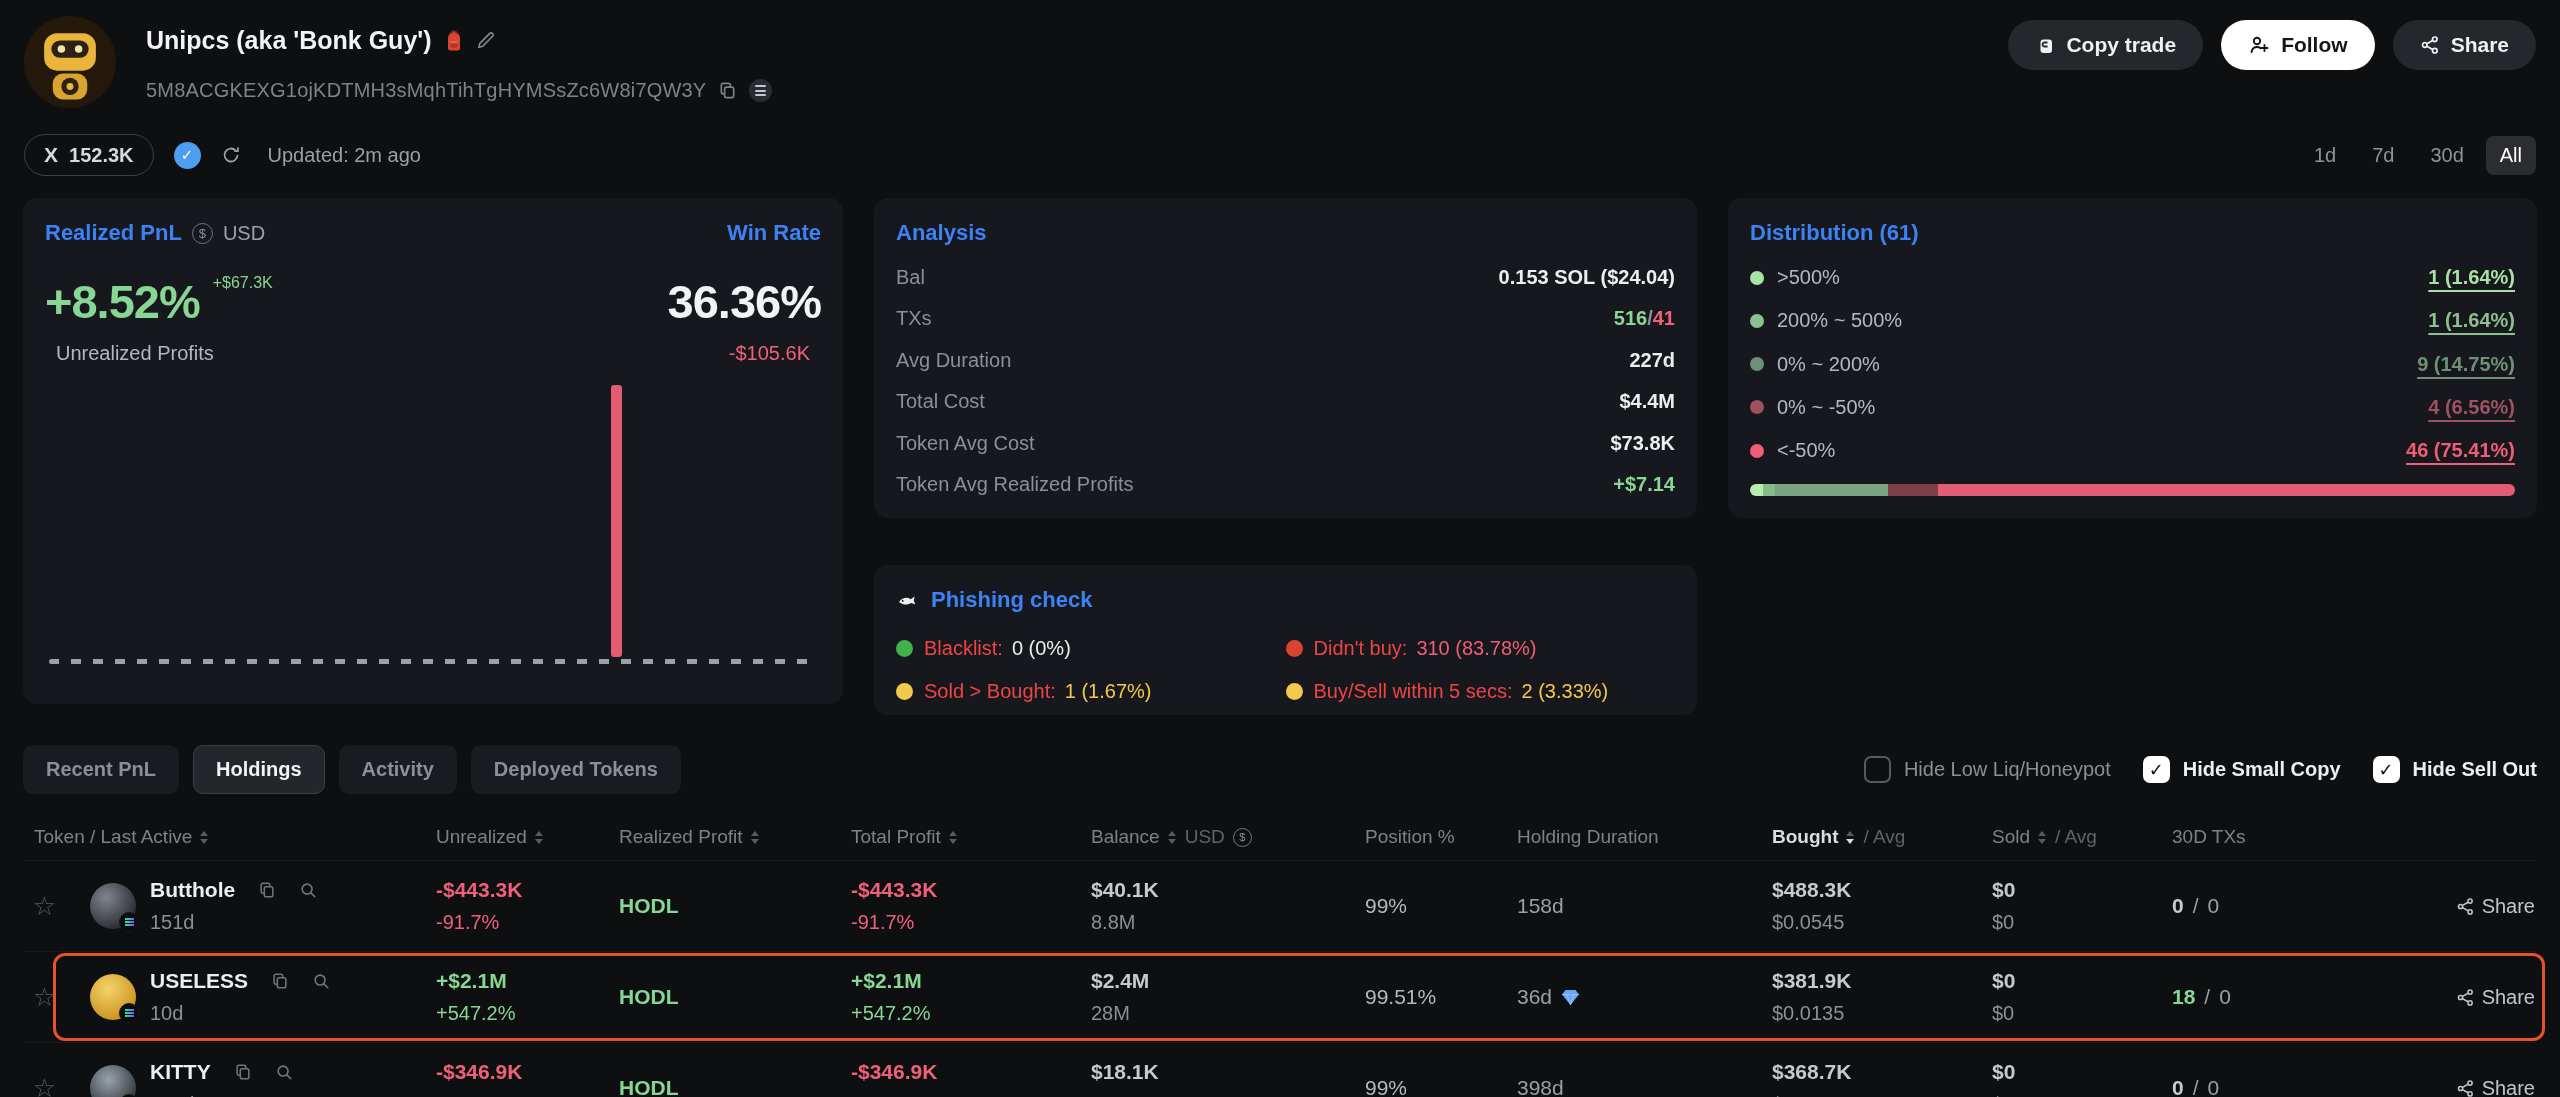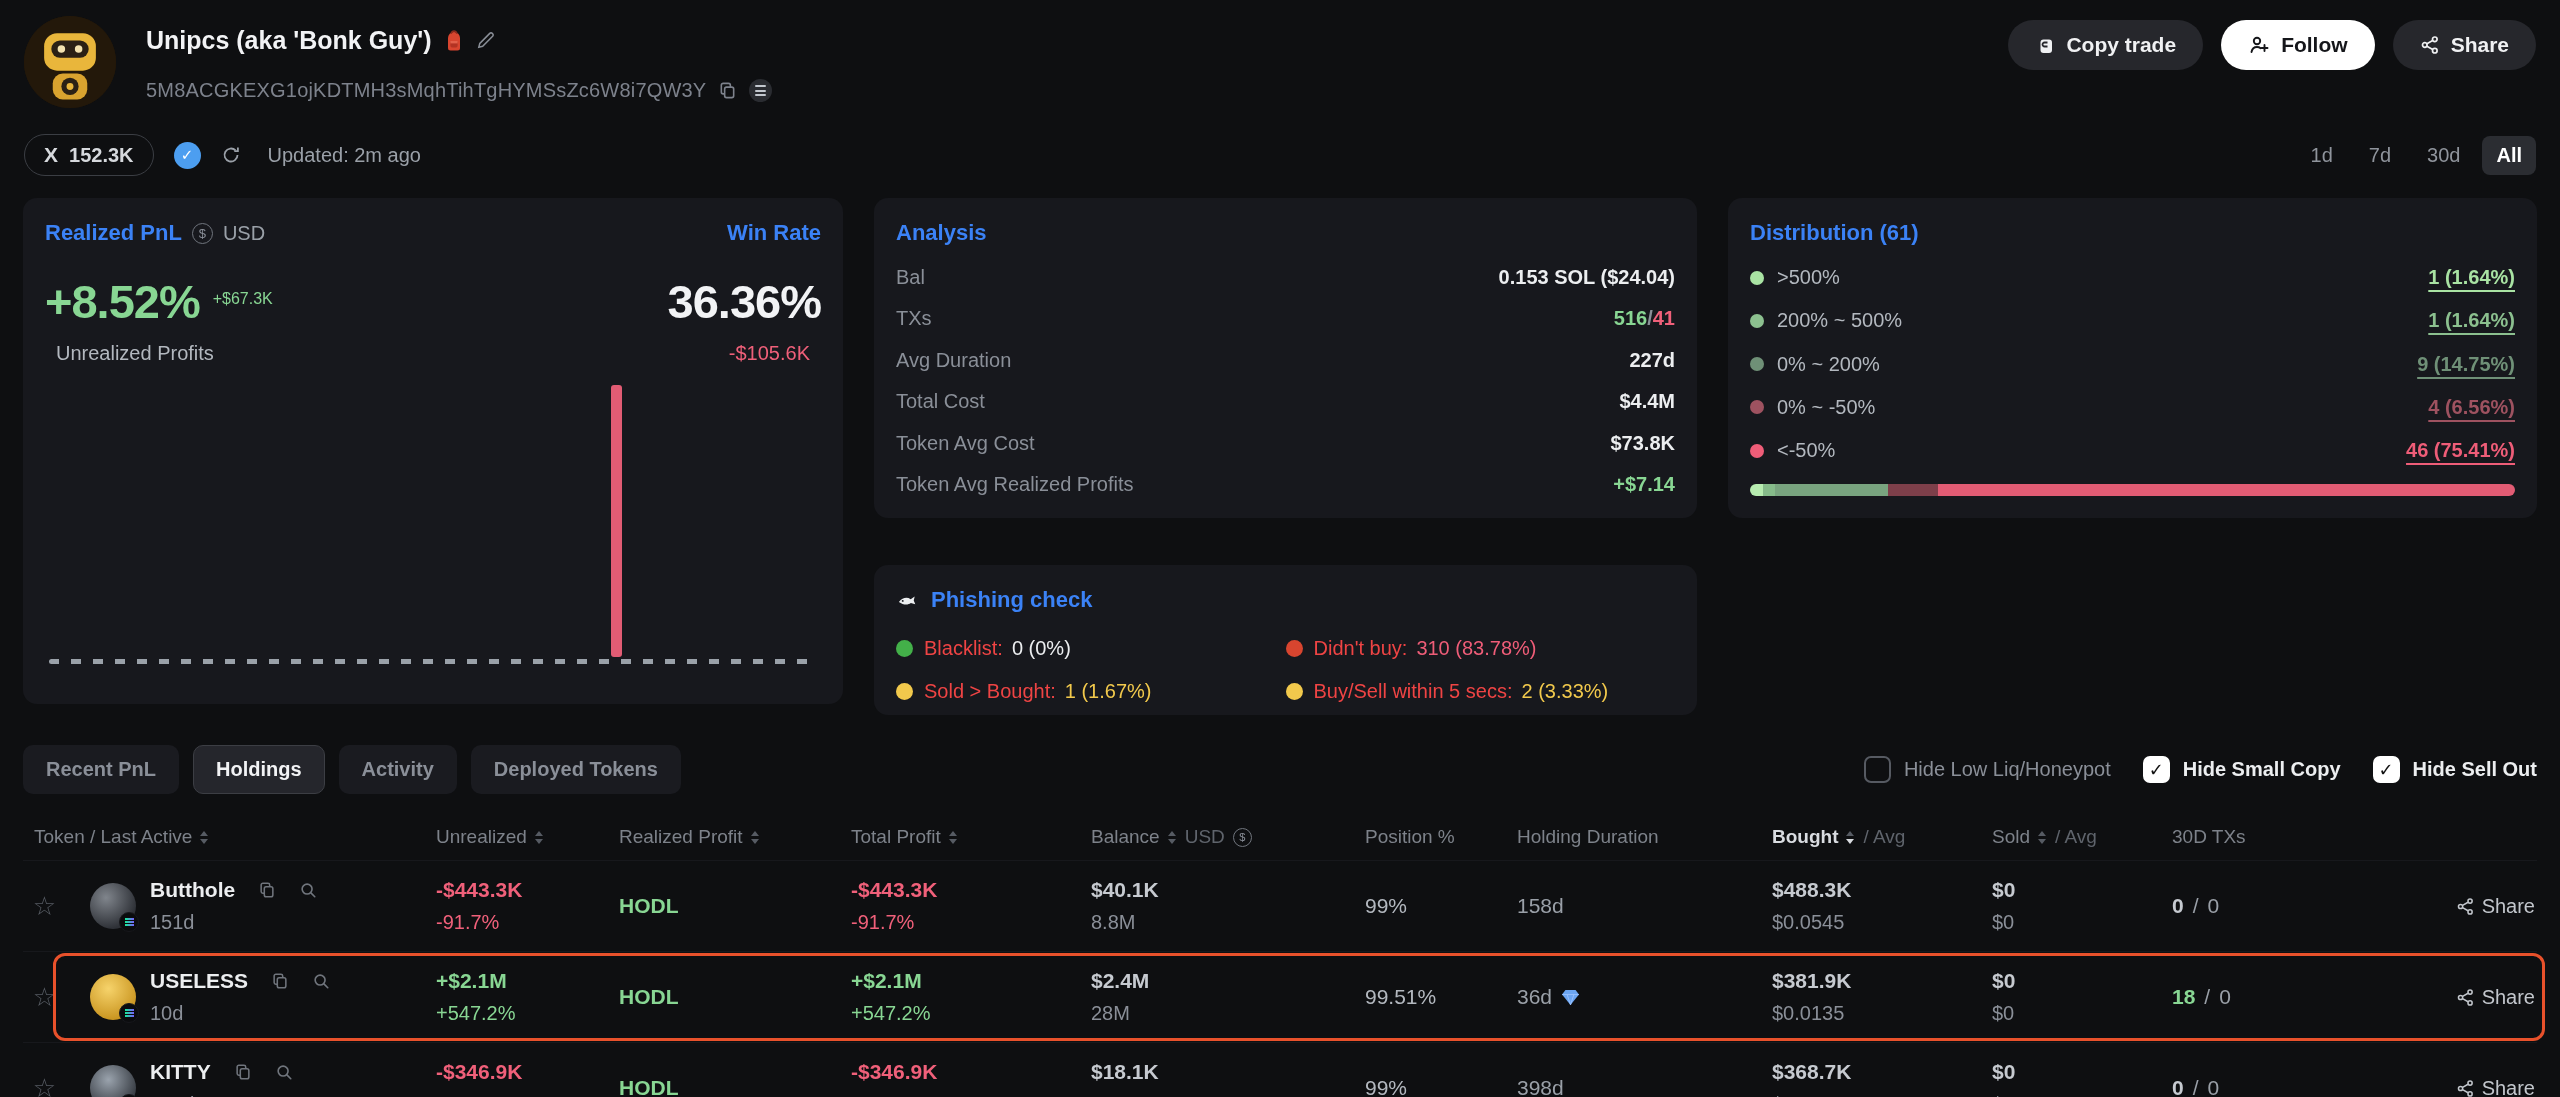--- a/index.html
+++ b/index.html
@@ -24,32 +24,32 @@
   .stats{display:flex;align-items:center;gap:20px;padding:26px 24px 0}
   .xpill{display:inline-flex;align-items:center;gap:11px;border:1.5px solid #3b3e44;border-radius:999px;
     padding:8px 19px;font-size:20px;color:#d6d9dd;font-weight:600;cursor:pointer}
   .xlogo{font-weight:800;font-size:21px}
   .badge{width:27px;height:27px;border-radius:50%;background:#4c9ef0;display:inline-flex;align-items:center;
     justify-content:center;color:#fff;font-size:15px;font-weight:800}
   .updated{display:inline-flex;align-items:center;gap:27px;color:#9aa0a8;font-size:20px}
   .updated .ic{color:#9aa0a8}
   .ranges{margin-left:auto;display:flex;align-items:center;gap:8px;font-size:20px;color:#8f949c}
   .range{padding:8px 14px;border-radius:8px;cursor:pointer}
-  .range.active{background:#2b2d32;color:#fff;font-weight:700}
+  .range.active{background:#2b2d32;color:#fff;font-weight:400}
   
   .panels{display:grid;grid-template-columns:820px 823px 1fr;gap:31px;margin-top:22px;padding:0 23px;align-items:start}
   .panel{background:#17181d;border-radius:14px;padding:22px;box-sizing:border-box}
   .ptitle{font-size:22px;font-weight:700;color:#3b82f6}
   .pnlp{height:506px;display:flex;flex-direction:column}
   .prow1{display:flex;align-items:center;gap:10px}
   .usd{color:#9aa0a8;font-size:20px;font-weight:400}
   .dcirc{width:21px;height:21px;border:1.5px solid #70757d;border-radius:50%;display:inline-flex;align-items:center;
     justify-content:center;font-size:13px;color:#8a8f98;box-sizing:border-box;cursor:pointer}
   .winlabel{margin-left:auto}
-  .pnums{display:flex;align-items:center;margin-top:28px}
+  .pnums{display:flex;align-items:flex-start;margin-top:28px}
   .bigpct{font-size:47px;font-weight:700;color:#88d693;letter-spacing:-1px}
   .bigusd{font-size:16px;color:#88d693;margin-left:13px;margin-bottom:5px;font-weight:400}
   .winval{margin-left:auto;font-size:47px;font-weight:700;color:#f2f3f5;letter-spacing:-1px}
   .totalrow{margin-top:26px;border:3px solid #e8512b;border-radius:12px;padding:10px 16px;display:flex;
     align-items:center;font-size:20px;color:#b3b8bf;margin-left:-8px;margin-right:-8px}
   .totalrow .rv{margin-left:auto;color:#f0607a}
   .unrealrow{padding:13px 11px 0;display:flex;align-items:center;font-size:20px;color:#b3b8bf}
   .unrealrow .rv{margin-left:auto;color:#f0607a}
   .chart{flex:1;position:relative;margin-top:8px}
   .baseline{position:absolute;left:4px;right:4px;bottom:18px;height:5px;border-radius:3px;

